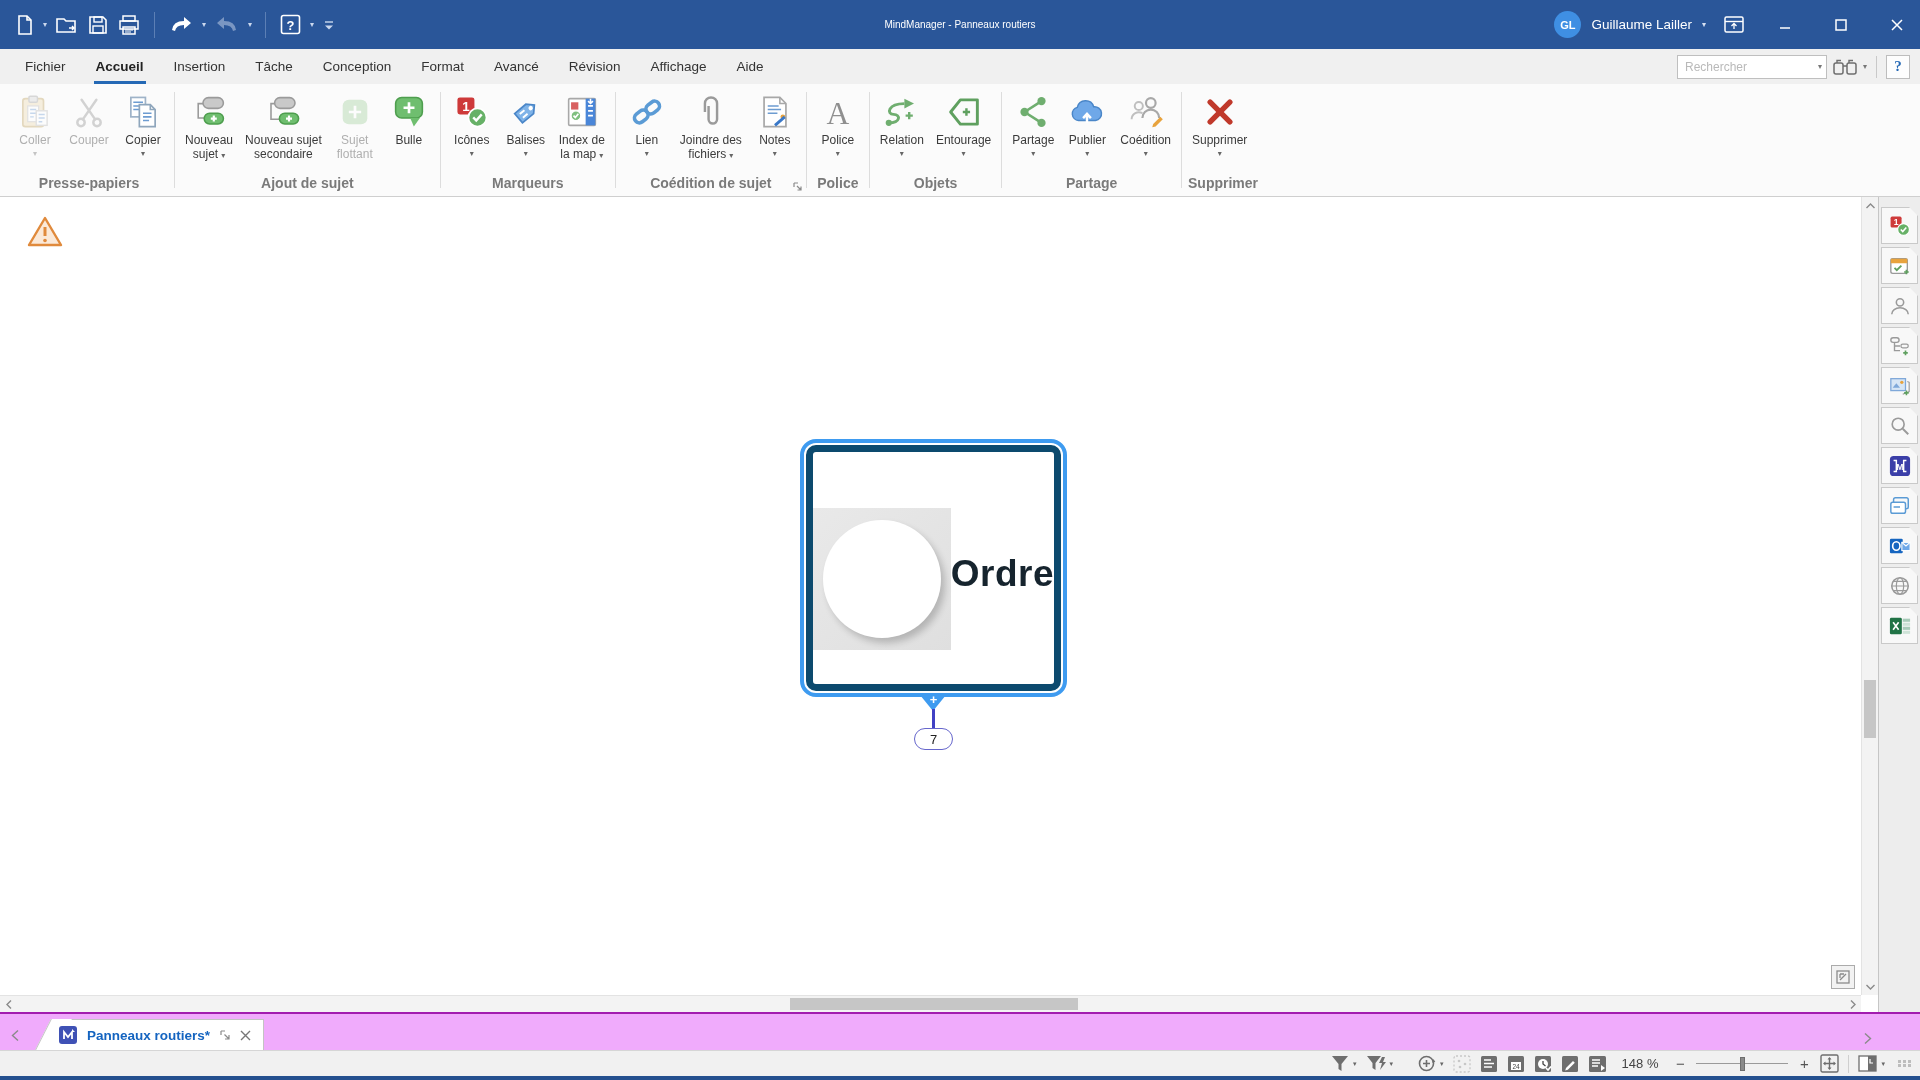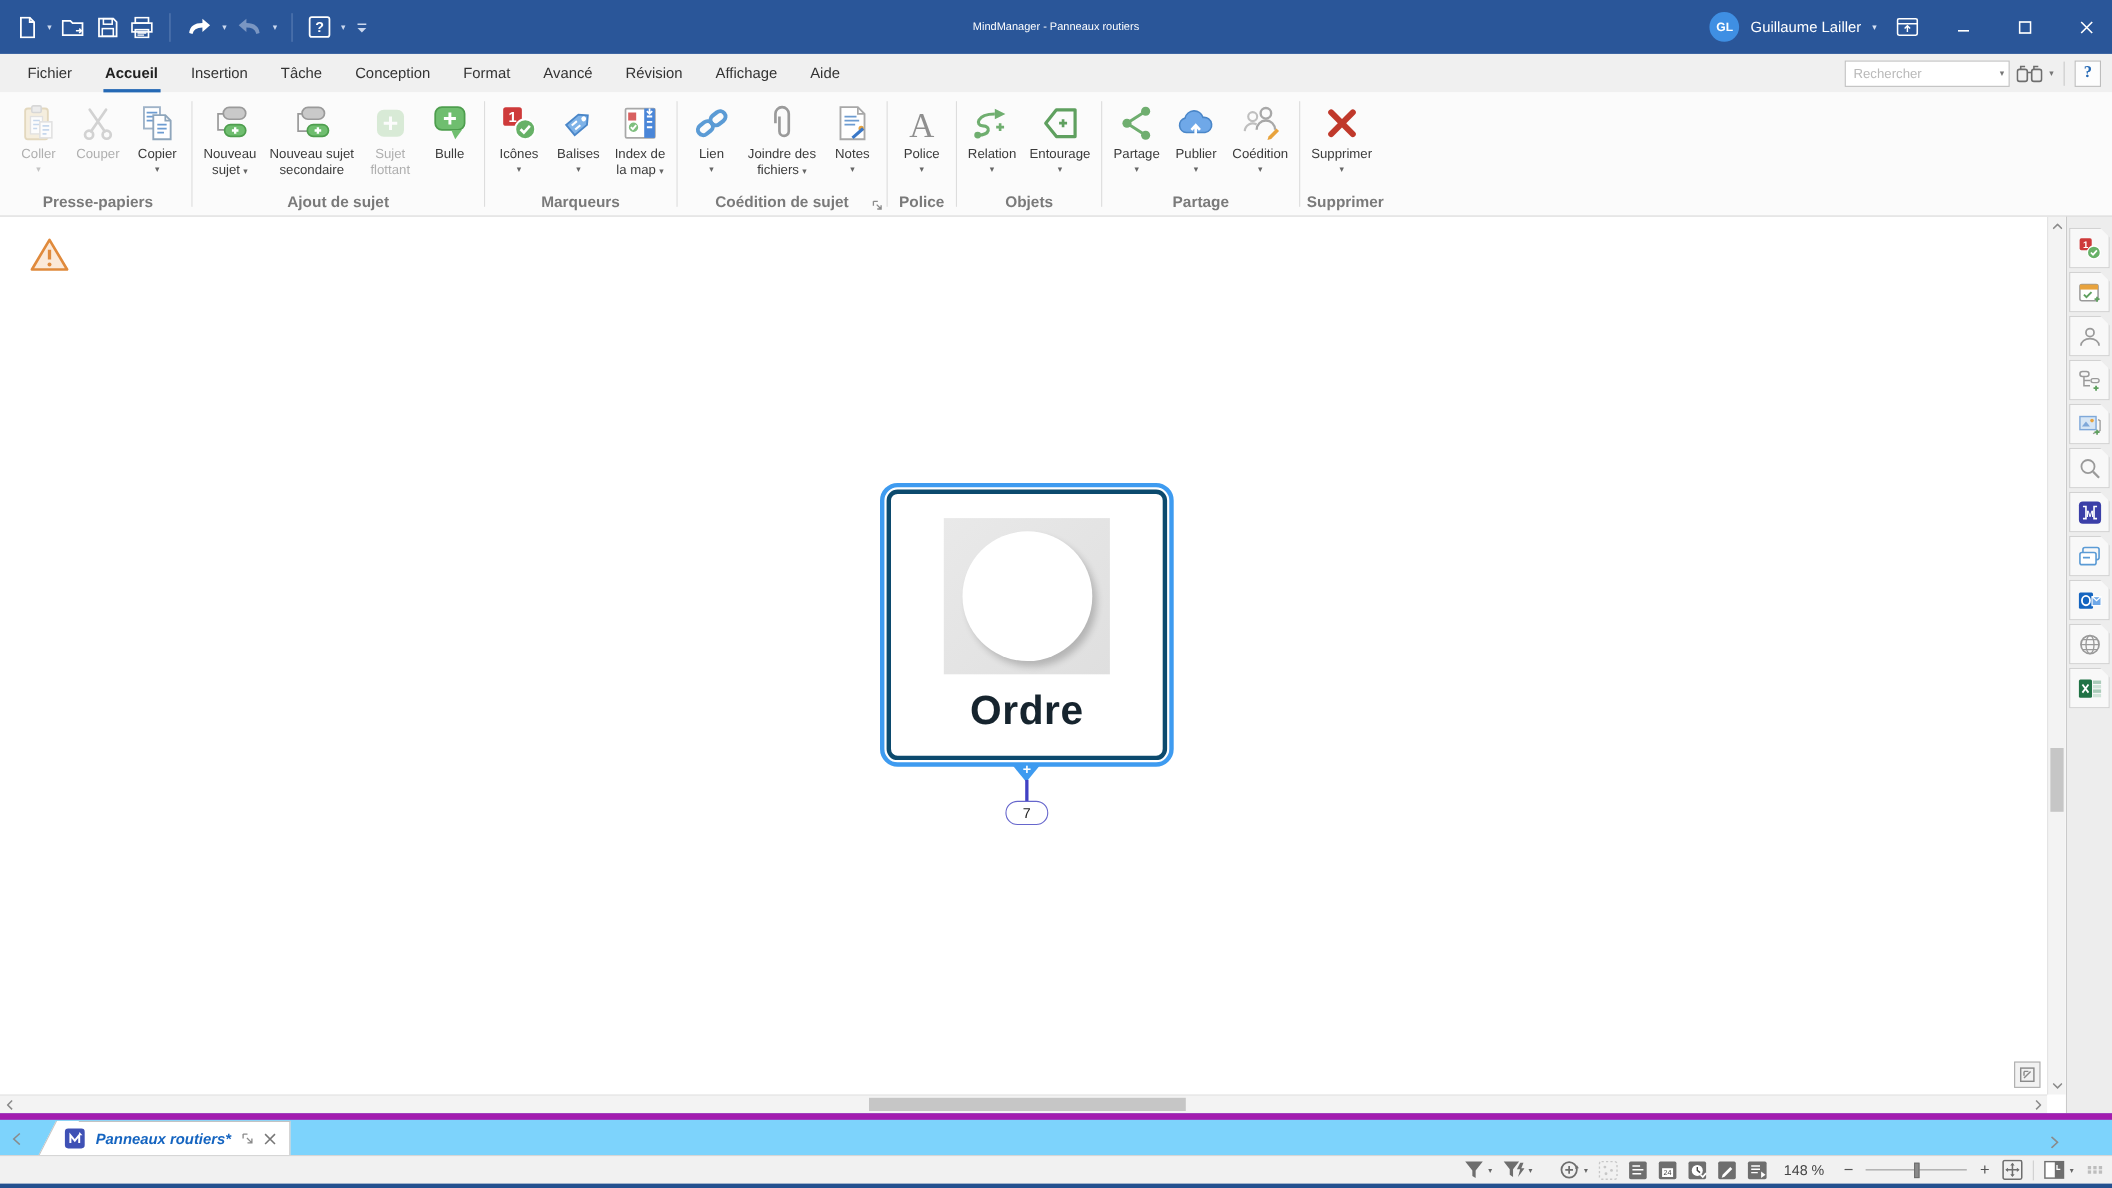--- a/index.html
+++ b/index.html
@@ -54,21 +54,21 @@
 
   
   .warn-tri-lone { position:absolute; left:26px; top:18px; }
   .warn-pill { position:absolute; left:80px; top:14px; height:44px; border:2px solid #D9822B; border-radius:22px; background:#fff; display:flex; align-items:center; gap:10px; padding:0 18px 0 12px; }
   .warn-text { display:flex; flex-direction:column; }
   .warn-l1 { font-size:13px; color:#D9751E; font-weight:bold; line-height:16px; }
   .warn-l2 { font-size:13px; color:#D9751E; font-style:italic; line-height:16px; }
 
   
   .topic-outer { position:absolute; left:800px; top:242px; width:267px; height:258px; border:4px solid #3E9BF0; border-radius:16px; background:#fff; }
-  .topic-inner { position:absolute; inset:2px; border:4px solid #0c4a6e; border-radius:10px; background:#fff; display:flex; flex-direction:column; align-items:center; }
+  .topic-inner { position:absolute; inset:2px; border:7px solid #0c4a6e; border-radius:10px; background:#fff; display:flex; align-items:center; }
   .img-ph { margin-top:22px; width:151px; height:142px; background:linear-gradient(135deg,#E9E9E9,#DFDFDF); display:flex; align-items:center; justify-content:center; }
   .img-circle { width:118px; height:118px; border-radius:50%; background:#fff; box-shadow:4px 5px 7px rgba(0,0,0,0.20); }
   .topic-label { margin-top:12px; font-size:37px; font-weight:bold; color:#16242E; letter-spacing:.5px; }
   .expander { position:absolute; left:920px; top:498px; width:0; height:0; border-left:13px solid transparent; border-right:13px solid transparent; border-top:16px solid #3E9BF0; }
   .expander-plus { position:absolute; left:927px; top:495px; color:#fff; font-size:13px; font-weight:bold; width:13px; text-align:center; }
   .drop-line { position:absolute; left:932px; top:512px; width:3px; height:20px; background:#4141C4; }
   .count-oval { position:absolute; left:914px; top:531px; width:39px; height:22px; background:#fff; border:1.5px solid #6666CC; border-radius:12px; display:flex; align-items:center; justify-content:center; font-size:13px; color:#222; }
 
   
   .vscroll { position:absolute; top:0; bottom:17px; right:0; width:17px; background:#F3F3F3; border-left:1px solid #E3E3E3; }
@@ -76,21 +76,21 @@
   .hscroll { position:absolute; left:0; right:17px; bottom:0; height:17px; background:#F3F3F3; border-top:1px solid #E3E3E3; display:flex; align-items:center; }
   .hthumb { position:absolute; left:790px; width:288px; top:2px; bottom:2px; background:#C6C6C6; }
   .scroll-arrow { position:absolute; width:17px; height:17px; display:flex; align-items:center; justify-content:center; color:#8A8A8A; font-size:9px; }
   .overview-btn { position:absolute; right:23px; bottom:23px; width:24px; height:24px; border:1px solid #ABABAB; background:#F2F2F2; display:flex; align-items:center; justify-content:center; }
 
   
   .rightstrip { width:42px; background:#EDEDED; border-left:1px solid #C6C6C6; display:flex; flex-direction:column; align-items:center; padding-top:10px; gap:3px; }
   .side-tab { width:37px; height:37px; background:#F8F8F8; border:1px solid #C9C9C9; display:flex; align-items:center; justify-content:center; clip-path:polygon(0 0,76% 0,100% 24%,100% 100%,0 100%); }
 
   
-  .doctabs { height:38px; background:#7dd3fc; border-top:6px solid #a21caf; display:flex; align-items:flex-end; position:relative;font-style:italic; }
+  .doctabs { height:38px; background:#f0abfc; border-top:2px solid #a21caf; display:flex; align-items:flex-end; position:relative; }
   .dt-left-arrow { width:30px; height:30px; display:flex; align-items:center; justify-content:center; color:#8A8A8A; }
   .doc-tab { position:relative; height:31px; background:#fff; border:1px solid #C3C3C3; border-bottom:none; border-left:none; margin-left:22px; display:flex; align-items:center; gap:9px; padding:0 12px 0 6px; }
   .doc-tab::before { content:''; position:absolute; left:-9px; top:-1px; bottom:0; width:20px; background:#fff; border-left:1px solid #C3C3C3; transform:skewX(-27deg); }
   .doc-tab > * { position:relative; }
   .doc-tab-label { font-size:13.5px; font-weight:bold; color:#1464C0; }
   .dt-ico { color:#8A8A8A; font-size:12px; }
   .dt-right-arrow { position:absolute; right:48px; bottom:6px; color:#8A8A8A; }
 
   
   .statusbar { height:26px; background:#F1F1F1; border-top:1px solid #D6D6D6; display:flex; align-items:center; justify-content:flex-end; gap:9px; padding-right:8px; }

